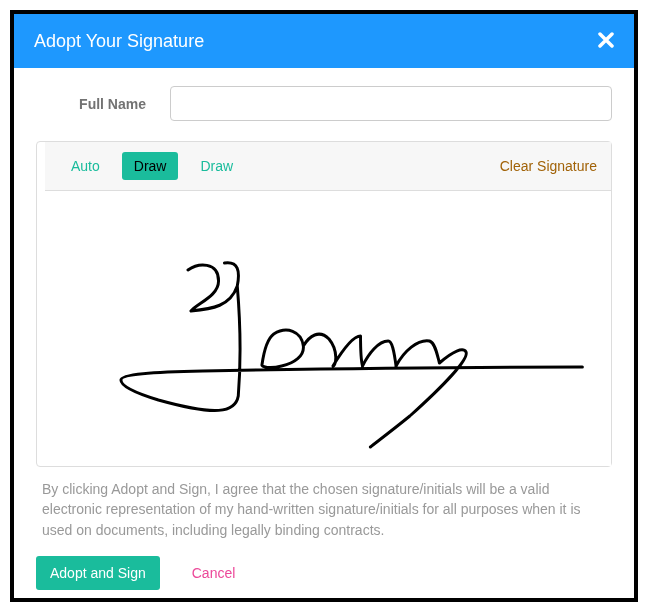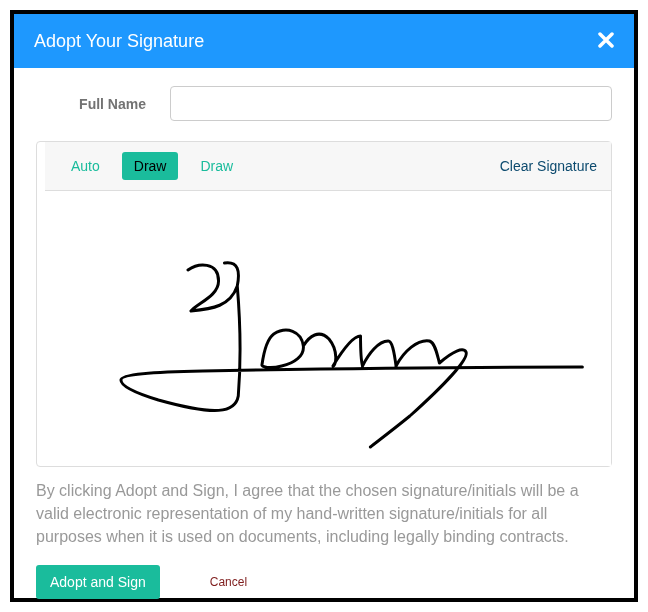--- a/index.html
+++ b/index.html
@@ -89,58 +89,57 @@
     border-radius: 3px;
     cursor: pointer;
   }
   .tab.active {
     background: #1abc9c;
     color: #000000;
     font-weight: 500;
   }
   .clear-link {
     font-size: 14px;
-    color: #0c4a6e;
+    color: #a16207;
     cursor: pointer;
   }
   .panel-body {
     height: 275px;
     background: #fff;
     position: relative;
   }
   .sig-svg {
     width: 100%;
     height: 100%;
   }
   .disclaimer {
     color: #999;
-    font-size: 16px;
+    font-size: 14px;
     line-height: 1.45;
-    margin: 12px 0 16px 0;
+    margin: 12px 0 16px 6px;
   }
   .footer-actions {
     display: flex;
     align-items: center;
-    gap: 22px;
+    gap: 32px;
   }
   .btn-adopt {
     background: #1abc9c;
     color: #fff;
     border: none;
     border-radius: 3px;
     font-size: 14px;
     font-weight: 500;
     padding: 9px 14px;
     cursor: pointer;
   }
   .cancel-link {
-    color: #7f1d1d;
-    font-size: 12px;
-    cursor: pointer;
-    margin-left: 28px;
+    color: #ec4899;
+    font-size: 14px;
+    cursor: pointer;
   }
 </style>
 </head>
 <body>
 
 <div class="frame">
 
   <div class="modal-header">
     <div class="modal-title">Adopt Your Signature</div>
     <div class="close-icon">

